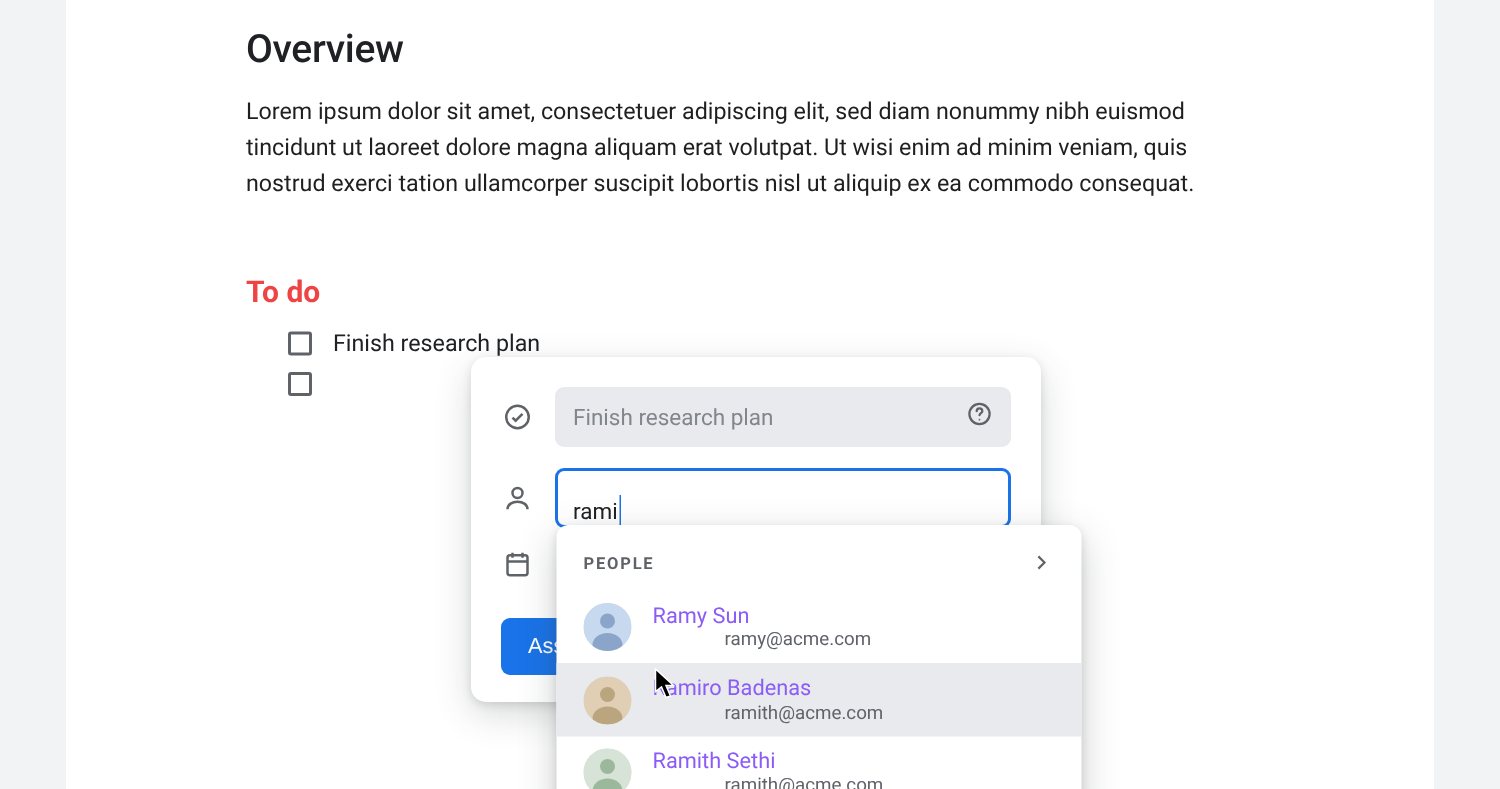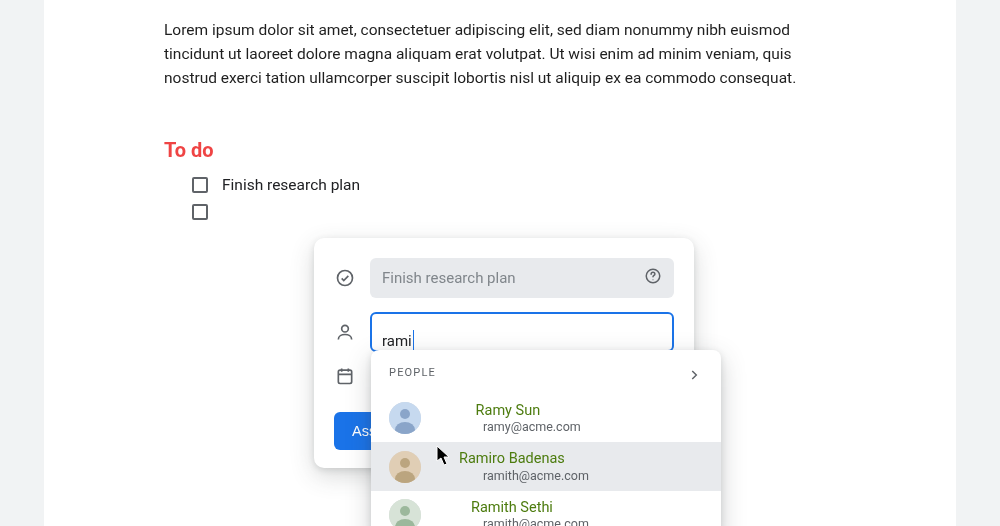--- a/index.html
+++ b/index.html
@@ -129,26 +129,26 @@
     width: 350px;
     background: #fff;
     border-radius: 8px;
     box-shadow: 0 2px 6px rgba(60,64,67,.15), 0 8px 24px rgba(60,64,67,.25);
     z-index: 20;
     padding: 8px 0 4px 0;
   }
   .people-header {
     display: flex;
     justify-content: space-between;
-    align-items: flex-start;
+    align-items: center;
     padding: 8px 18px 10px 18px;
     font-size: 11px;
     letter-spacing: 1.2px;
     color: #5f6368;
-    font-weight: 400;
+    font-weight: 700;
     gap: 36px;
   }
   .chev-right {
     width: 18px; height: 18px;
     cursor: pointer;
     display: flex; align-items: center; justify-content: center;
   }
   .person {
     display: flex;
     align-items: center;
@@ -163,43 +163,43 @@
     flex-shrink: 0;
     background: #dadce0;
     display: flex;
     align-items: center;
     justify-content: center;
     overflow: hidden;
   }
   .avatar svg { width: 100%; height: 100%; }
   .person-text .pname {
     font-size: 14.5px;
-    color: #4d7c0f;
+    color: #8b5cf6;
     line-height: 1.2;
-    text-align: center;
   }
   .person-text .pemail {
     font-size: 12.5px;
     color: #5f6368;
     margin-left: 48px;
   }
   
   .fake-cursor {
     position: absolute;
     left: 390px;
     top: 445px;
     z-index: 30;
     pointer-events: none;
   }
 </style>
 </head>
 <body>
 
 <div class="page">
 
+  <h1 class="h1">Overview</h1>
   <p class="body-text">Lorem ipsum dolor sit amet, consectetuer adipiscing elit, sed diam nonummy nibh euismod tincidunt ut laoreet dolore magna aliquam erat volutpat. Ut wisi enim ad minim veniam, quis nostrud exerci tation ullamcorper suscipit lobortis nisl ut aliquip ex ea commodo consequat.</p>
 
   <h2 class="h2">To do</h2>
 
   <div class="checklist">
     <div class="check-item">
       <span class="checkbox"></span>
       <span>Finish research plan</span>
     </div>
     <div class="check-item">

